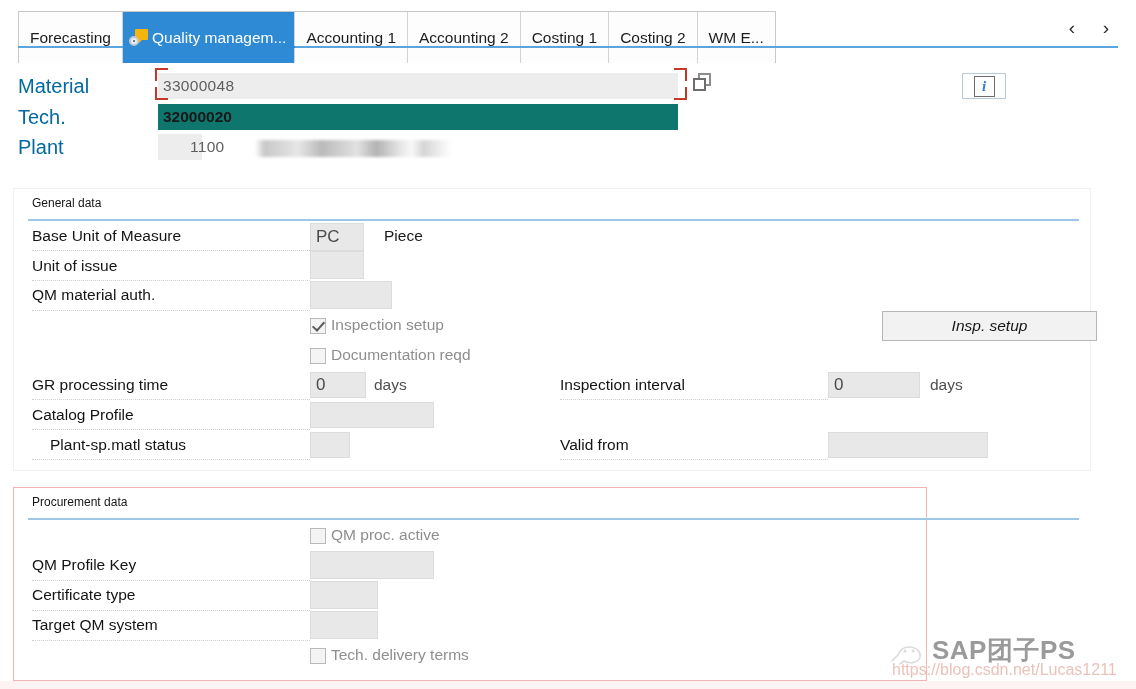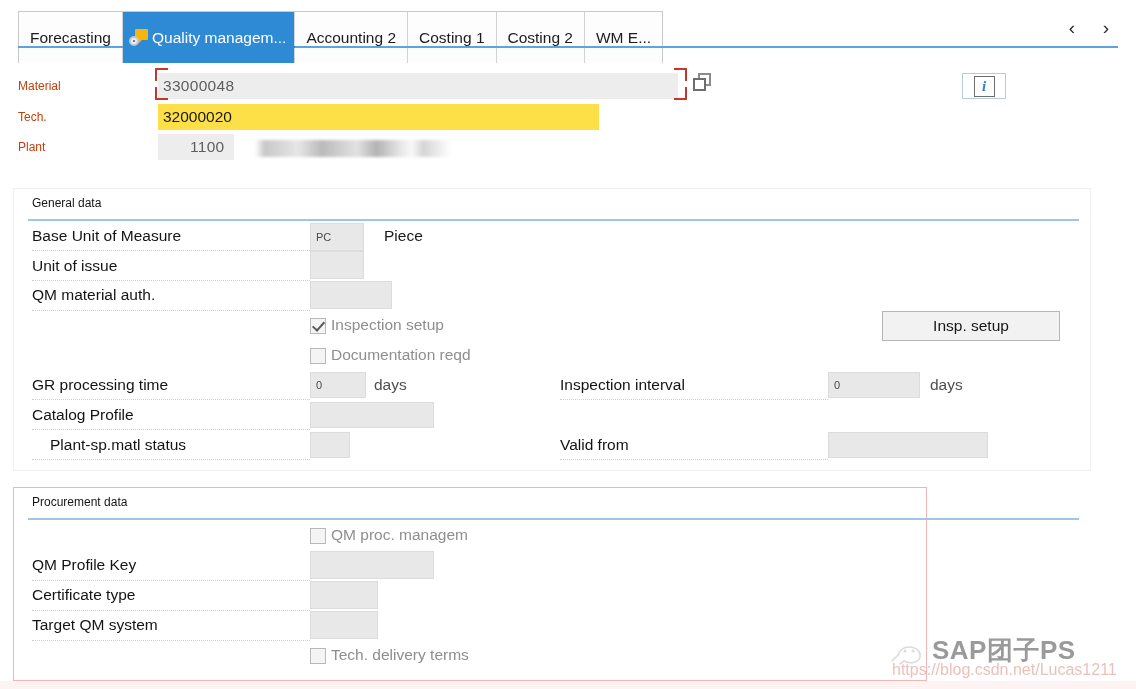--- a/index.html
+++ b/index.html
@@ -128,22 +128,22 @@
   
   .hdr-row {
     position: absolute;
     left: 18px;
     height: 28px;
     display: flex;
     align-items: center;
   }
   .hdr-label {
     width: 140px;
-    font-size: 12px;
-    color: #c2410c;
+    font-size: 20px;
+    color: #0369a1;
   }
   .inputbox {
     background: #ebebeb;
     border: 1px solid #d7d7d7;
     box-sizing: border-box;
     height: 26px;
     display: flex;
     align-items: center;
     padding: 0 5px;
     font-size: 15.5px;
@@ -219,22 +219,22 @@
     display: flex;
     align-items: center;
     justify-content: center;
     color: #2f7fd0;
     font-style: italic;
     font-weight: bold;
     font-size: 15px;
     font-family: "Liberation Serif", serif;
   }
 
-  #descr-field { width: 441px; font-weight: normal; color: #181818; background:#fde047; border:none;}
-  #plant-field { width: 76px; color: #5e5e5e; background:#ededed; border:none; letter-spacing:.3px;padding-left:32px;}
+  #descr-field { width: 520px; font-weight: bold; color: #181818; background:#0f766e; border:none;}
+  #plant-field { width: 44px; color: #5e5e5e; background:#ededed; border:none; letter-spacing:.3px;padding-left:32px;}
   #plant-redacted {
     position: absolute;
     left: 255px;
     top: 140px;
     width: 196px;
     height: 17px;
     background: linear-gradient(90deg,
       rgba(255,255,255,0) 0%,
       rgba(165,165,165,.62) 5%,
       rgba(206,206,206,.5) 22%,
@@ -294,21 +294,21 @@
   }
   .flabel.dim { color: #8e8e8e; }
   .fbox {
     position: absolute;
     background: #e8e8e8;
     border: 1px solid #dcdcdc;
     box-sizing: border-box;
     display: flex;
     align-items: center;
     padding: 0 5px;
-    font-size: 11px;
+    font-size: 17px;
     color: #4a4a4a;
   }
   .fdotline {
     position: absolute;
     height: 1px;
     border-bottom: 1px dotted #cfcfcf;
   }
   .ftext {
     position: absolute;
     font-size: 15.5px;
@@ -404,20 +404,23 @@
     </div>
 
     <div class="tab active">
       <span class="tab-icon">
         <span class="sq"></span>
           <span class="ring"></span>
       </span>
       <span>Quality managem...</span>
     </div>
 
+    <div class="tab">
+      <span>Accounting 1</span>
+    </div>
 
     <div class="tab">
       <span>Accounting 2</span>
     </div>
 
     <div class="tab">
       <span>Costing 1</span>
     </div>
 
     <div class="tab">
@@ -483,21 +486,21 @@
   <div class="flabel" style="left:18px; top:97px;">QM material auth.</div>
   <div class="fdotline" style="left:18px; top:120px; width:278px;"></div>
   <div class="fbox" style="left:296px; top:92px; width:82px; height:28px;"></div>
 
   <div class="chk checked" style="left:296px; top:129px;"></div>
   <div class="flabel dim" style="left:317px; top:127px;">Inspection setup</div>
 
   <div class="chk" style="left:296px; top:159px;"></div>
   <div class="flabel dim" style="left:317px; top:157px;">Documentation reqd</div>
 
-  <div class="btn" style="left:868px; top:122px; width:178px; height:30px;">Insp. setup</div>
+  <div class="btn" style="left:868px; top:122px; width:215px; height:30px;font-style:italic;">Insp. setup</div>
 
   <div class="flabel" style="left:18px; top:187px;">GR processing time</div>
   <div class="fdotline" style="left:18px; top:209px; width:278px;"></div>
   <div class="fbox" style="left:296px; top:183px; width:56px; height:26px;">0</div>
   <div class="funit" style="left:360px; top:187px;">days</div>
 
   <div class="flabel" style="left:546px; top:187px;">Inspection interval</div>
   <div class="fdotline" style="left:546px; top:209px; width:268px;"></div>
   <div class="fbox" style="left:814px; top:183px; width:92px; height:26px;">0</div>
   <div class="funit" style="left:916px; top:187px;">days</div>
@@ -513,21 +516,21 @@
   <div class="flabel" style="left:546px; top:247px;">Valid from</div>
   <div class="fdotline" style="left:546px; top:269px; width:268px;"></div>
   <div class="fbox" style="left:814px; top:243px; width:160px; height:26px;"></div>
 </div>
 
 <div class="panel" id="panel-procurement">
   <div class="panel-title">Procurement data</div>
   <div class="panel-rule" id="rule-procurement"></div>
 
   <div class="chk" style="left:296px; top:40px;"></div>
-  <div class="flabel dim" style="left:317px; top:38px;">QM proc. managem</div>
+  <div class="flabel dim" style="left:317px; top:38px;">QM proc. active</div>
 
   <div class="flabel" style="left:18px; top:68px;">QM Profile Key</div>
   <div class="fdotline" style="left:18px; top:91px; width:278px;"></div>
   <div class="fbox" style="left:296px; top:63px; width:124px; height:28px;"></div>
 
   <div class="flabel" style="left:18px; top:98px;">Certificate type</div>
   <div class="fdotline" style="left:18px; top:121px; width:278px;"></div>
   <div class="fbox" style="left:296px; top:93px; width:68px; height:28px;"></div>
 
   <div class="flabel" style="left:18px; top:128px;">Target QM system</div>

